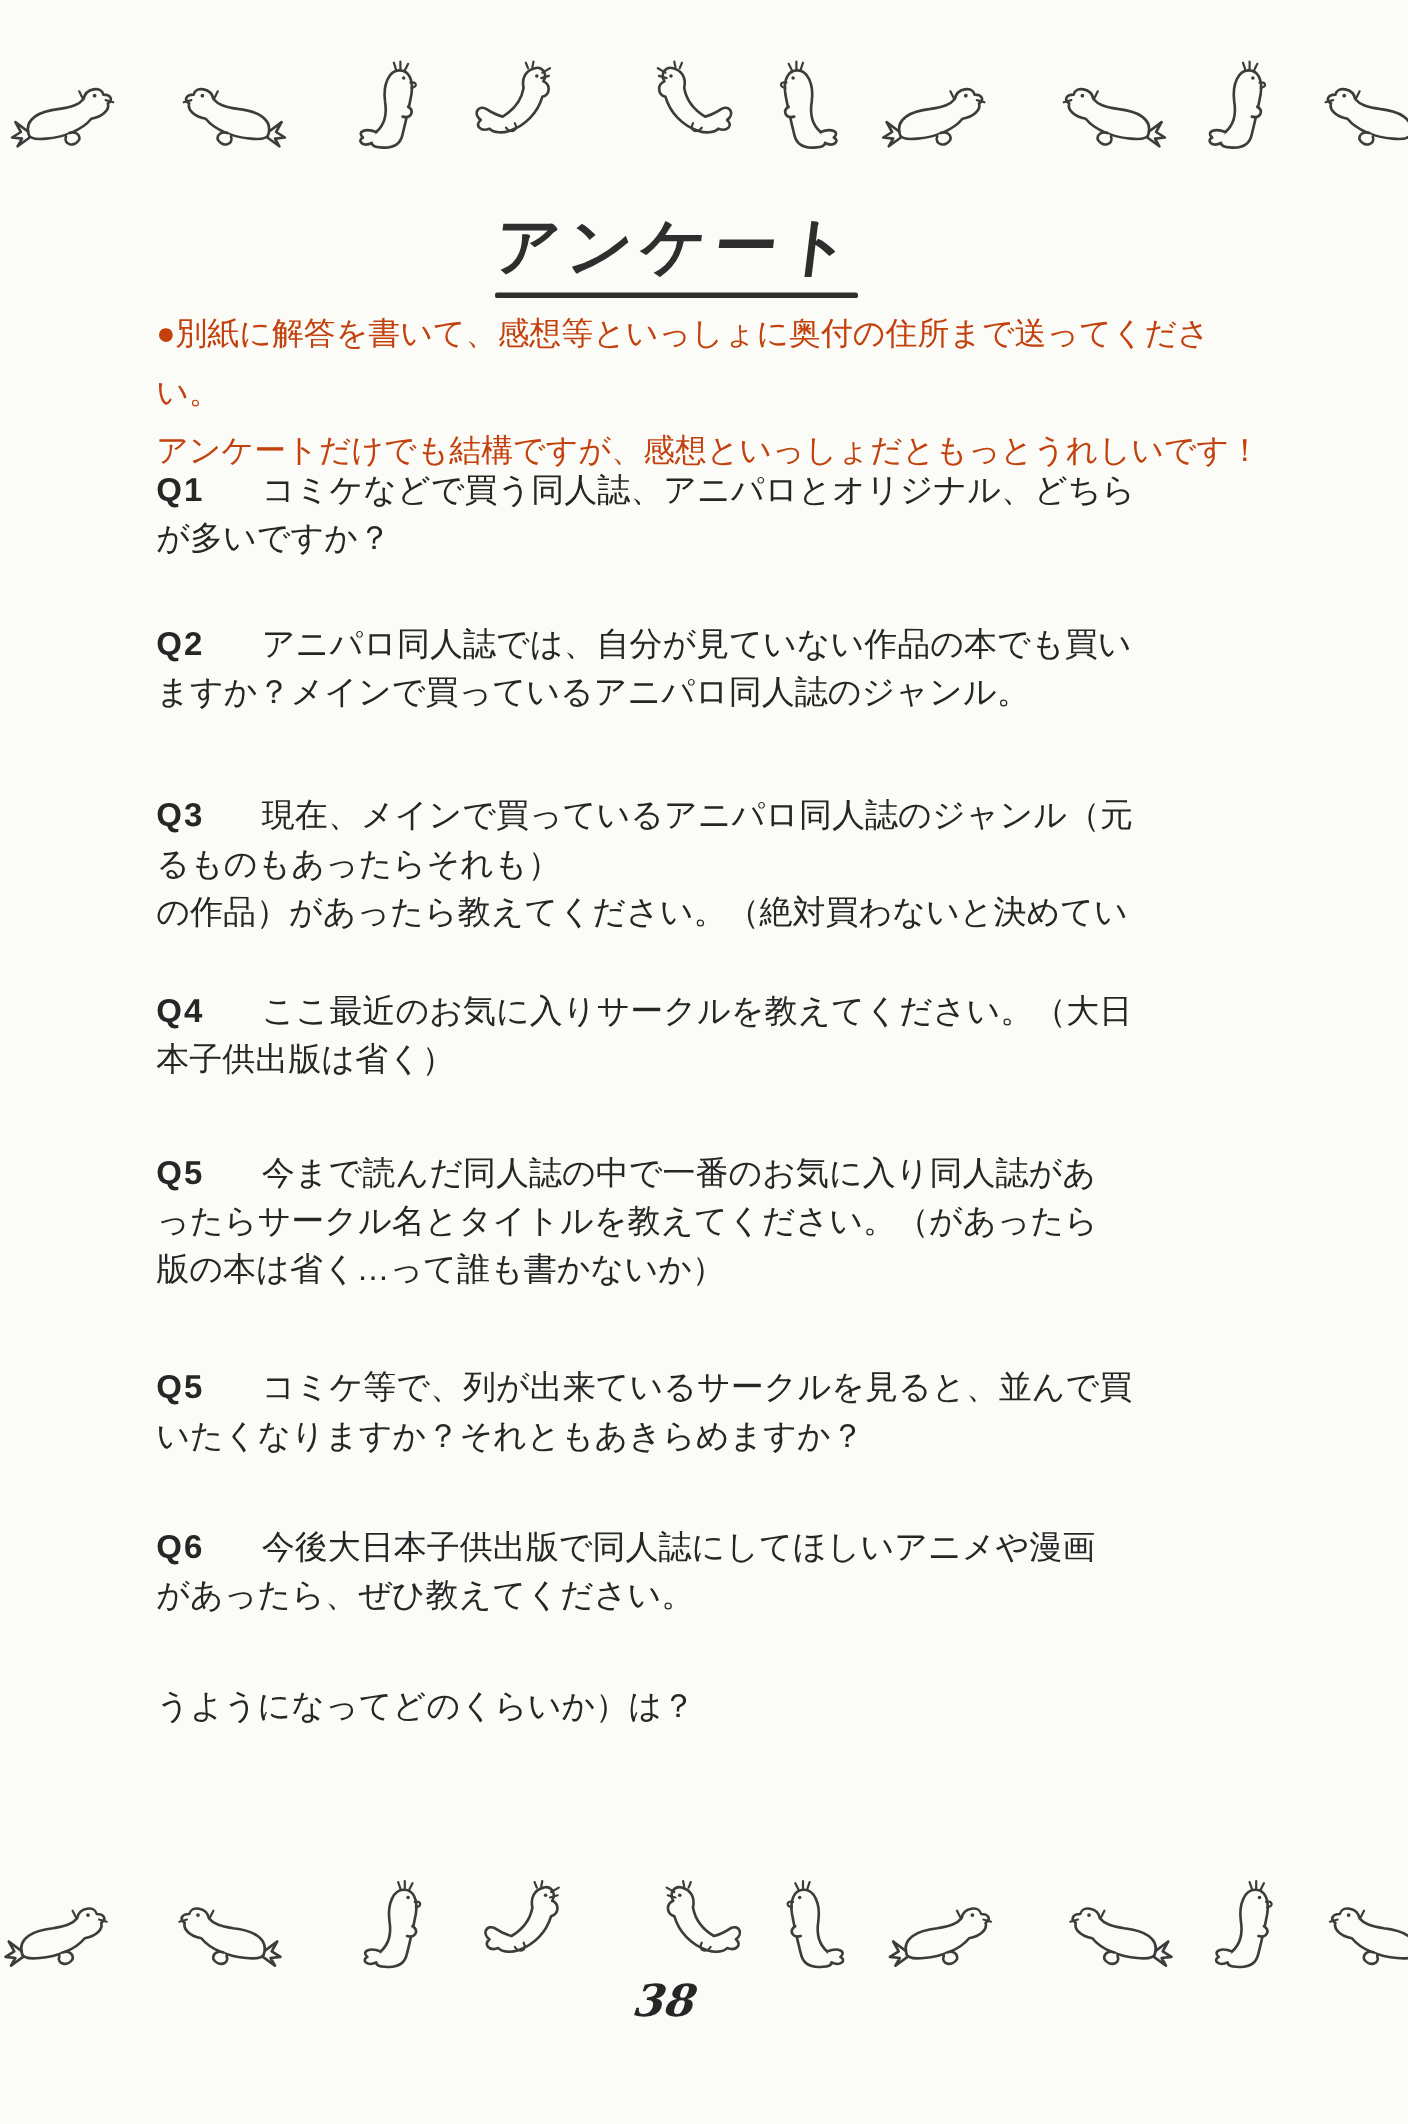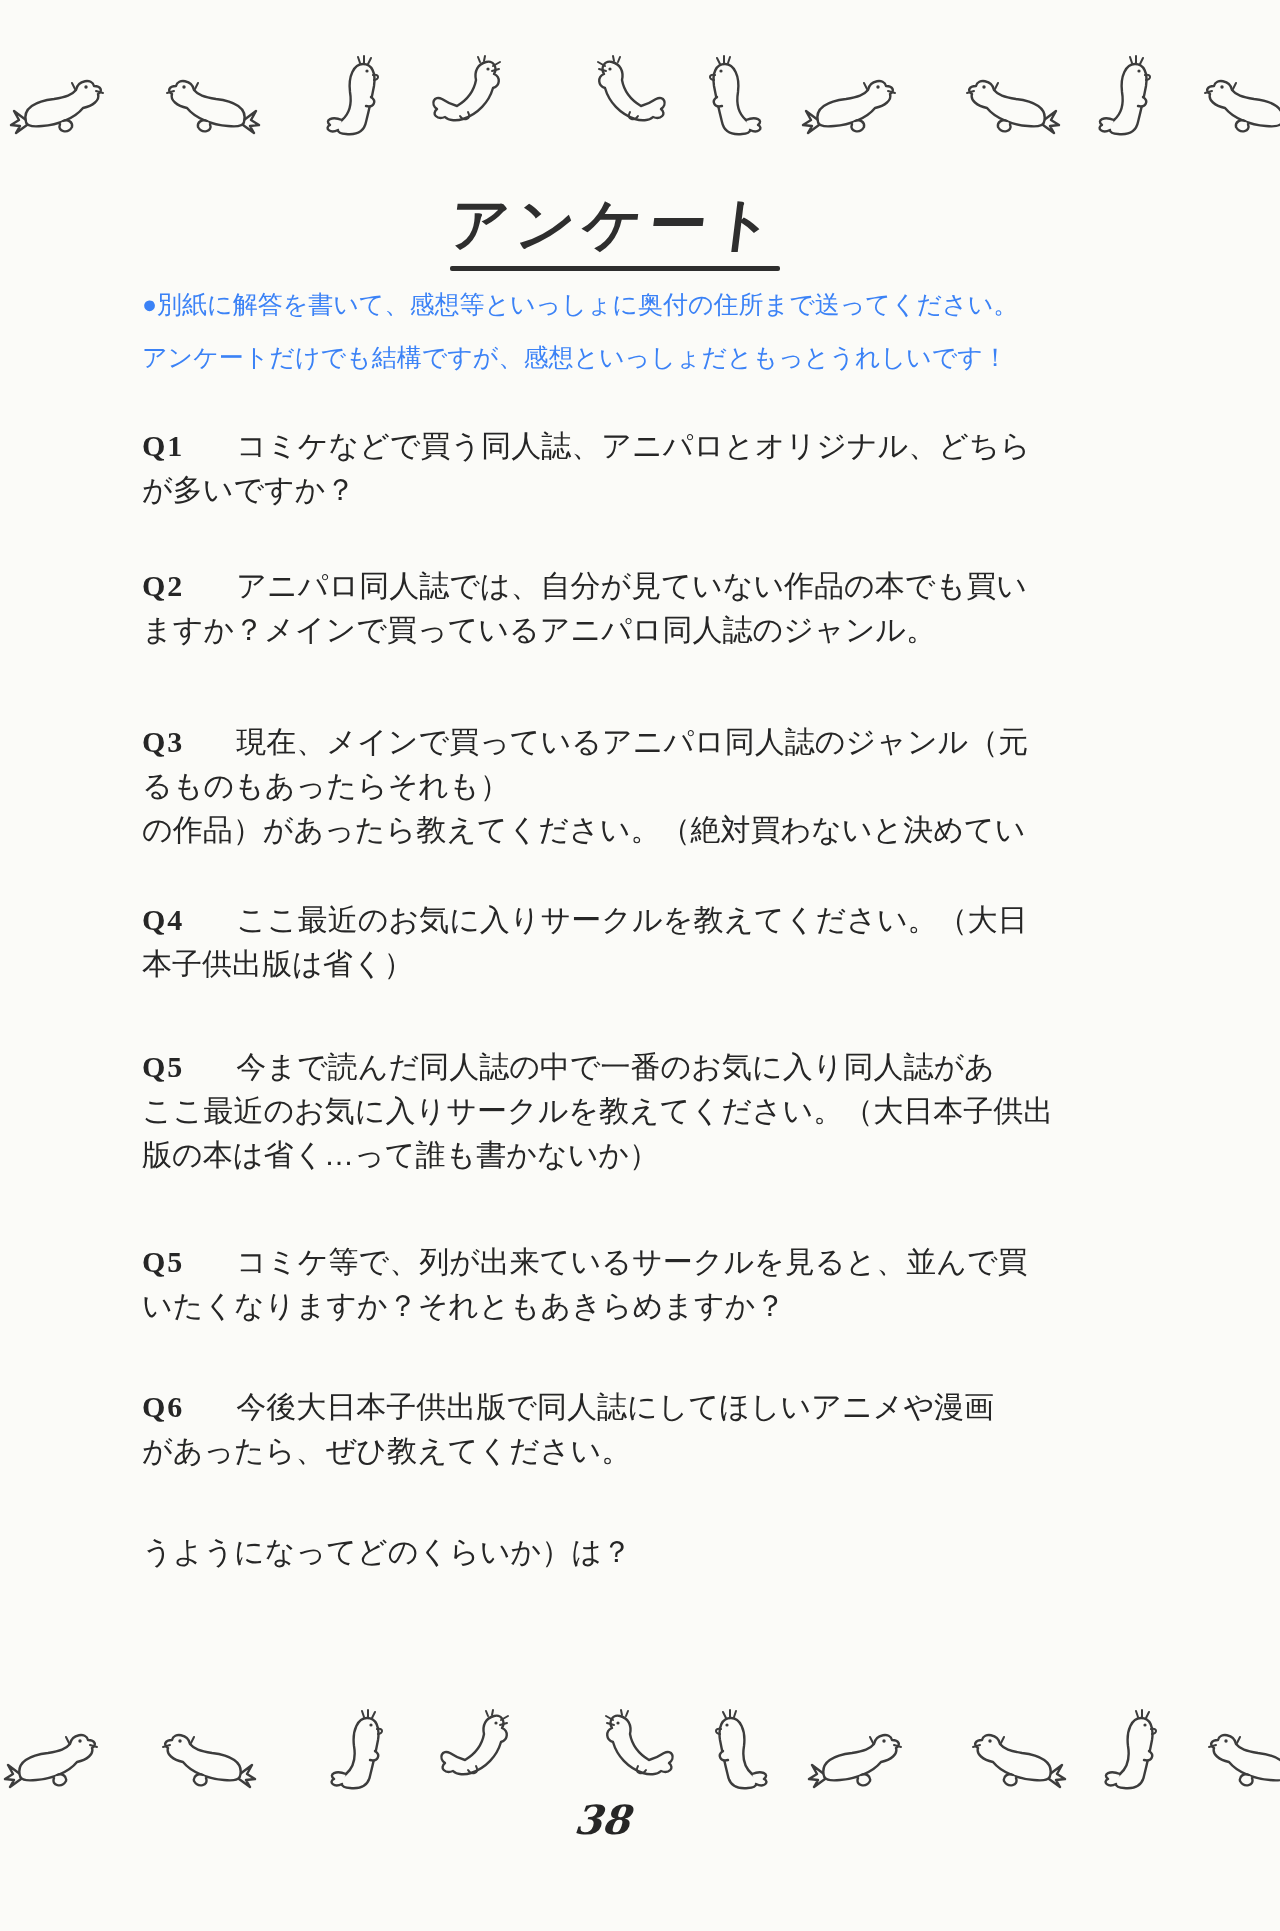--- a/index.html
+++ b/index.html
@@ -30,32 +30,31 @@
     transform:skewX(-7deg);
     color:#2e2e2e;
   }
   .title-underline{
     margin:2px auto 0 auto;
     width:330px;height:5px;background:#2e2e2e;border-radius:2px;
   }
   
   .intro{
     position:absolute;left:142px;top:278px;width:1010px;
-    font-size:25px;line-height:53px;color:#3b82f6;
+    font-size:29px;line-height:53px;color:#c2410c;
   }
   
   .q{
     position:absolute;left:142px;width:1010px;
     font-size:30px;line-height:44px;color:#262626;
   }
   .qlabel{
     font-weight:bold;
     letter-spacing:2px;
     margin-right:52px;
-    font-family:Liberation Serif, serif;
   }
   
   .page-number{
     position:absolute;left:578px;top:1796px;
     font-family:"DejaVu Serif","Liberation Serif",serif;
     font-style:italic;font-weight:bold;font-size:40px;
     transform:skewX(-8deg);
     color:#262626;
   }
   .seal{stroke:#3c3c3c;stroke-width:2.4;fill:#fbfbf8;stroke-linecap:round;stroke-linejoin:round;}
@@ -136,21 +135,21 @@
     <div>の作品）があったら教えてください。（絶対買わないと決めてい</div>
   </div>
 
   <div class="q" style="top:898px">
     <div><span class="qlabel">Q4</span><span>ここ最近のお気に入りサークルを教えてください。（大日</span></div>
     <div>本子供出版は省く）</div>
   </div>
 
   <div class="q" style="top:1045px">
     <div><span class="qlabel">Q5</span><span>今まで読んだ同人誌の中で一番のお気に入り同人誌があ</span></div>
-    <div>ここ最近のお気に入りサークルを教えてください。（大日本子供出</div>
+    <div>ったらサークル名とタイトルを教えてください。（があったら</div>
     <div>版の本は省く…って誰も書かないか）</div>
   </div>
 
   <div class="q" style="top:1240px">
     <div><span class="qlabel">Q5</span><span>コミケ等で、列が出来ているサークルを見ると、並んで買</span></div>
     <div>いたくなりますか？それともあきらめますか？</div>
   </div>
 
   <div class="q" style="top:1385px">
     <div><span class="qlabel">Q6</span><span>今後大日本子供出版で同人誌にしてほしいアニメや漫画</span></div>

